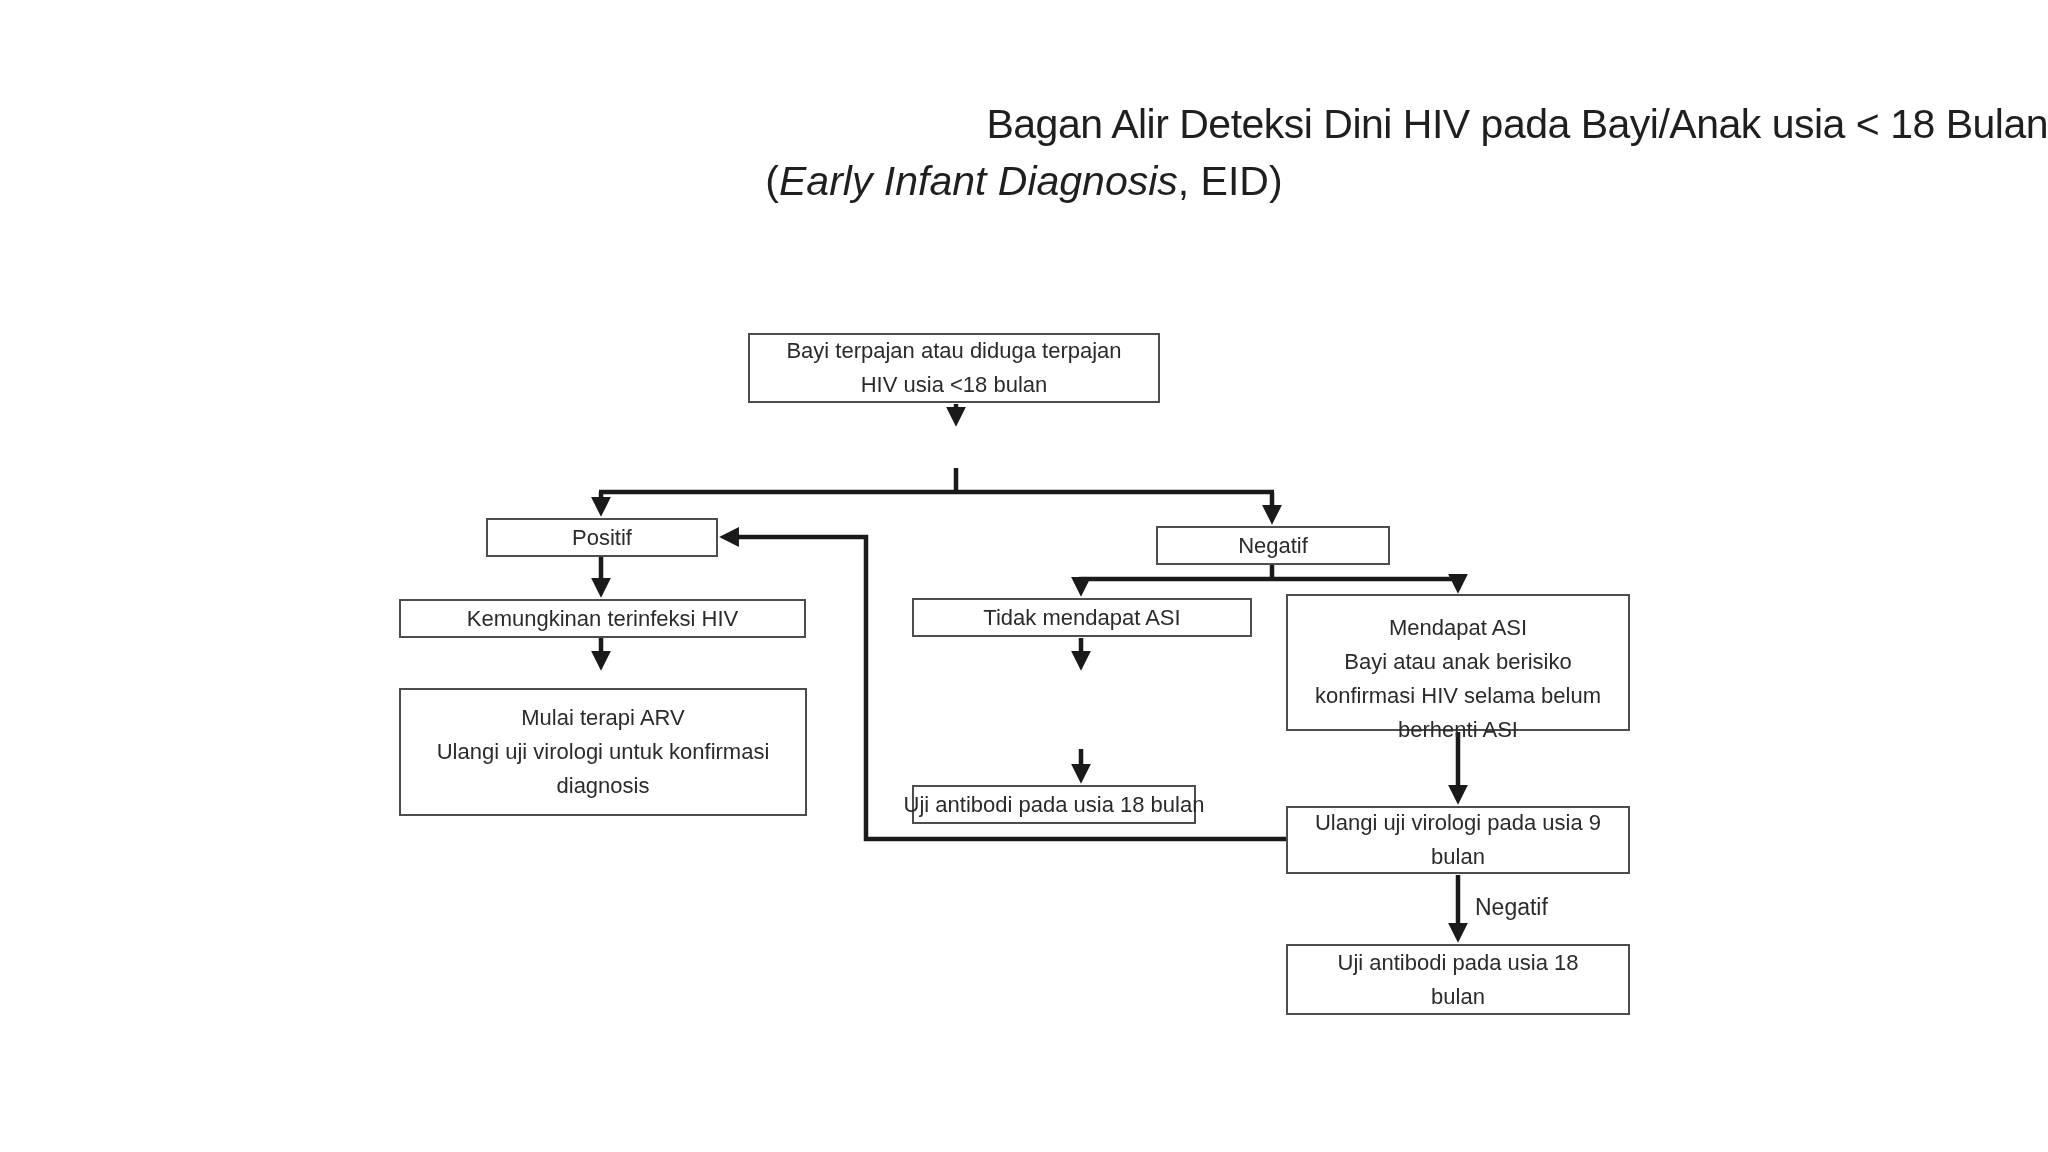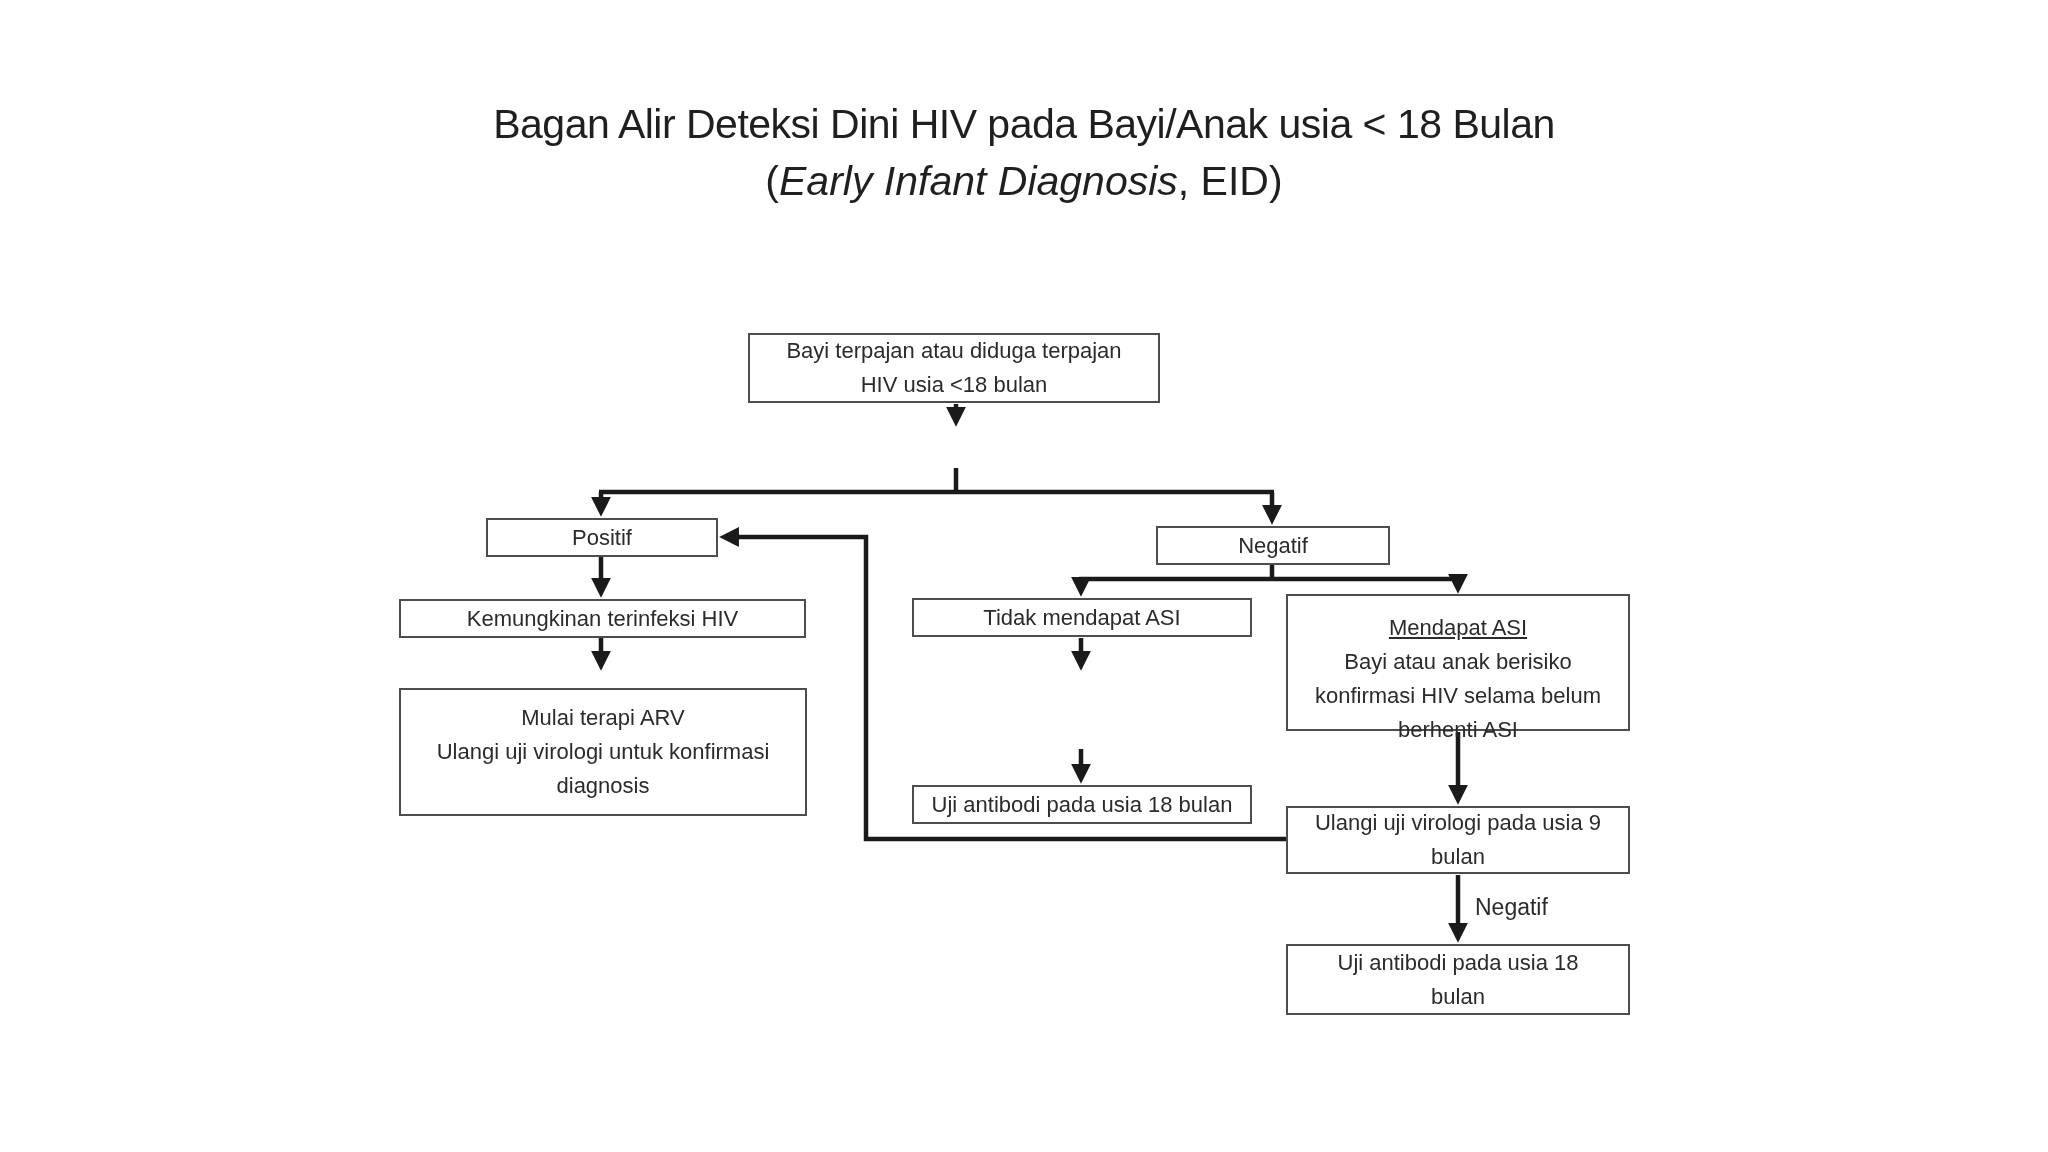--- a/index.html
+++ b/index.html
@@ -8,21 +8,21 @@
     --text:#2b2b2b;
     --background:#ffffff;
   }
   *{margin:0;padding:0;box-sizing:border-box;}
   html,body{width:2048px;height:1152px;background:var(--background);}
   body{font-family:"Liberation Sans","DejaVu Sans",sans-serif;color:var(--text);}
   .canvas{position:relative;width:2048px;height:1152px;overflow:hidden;background:var(--background);}
 
   
   .title{position:absolute;left:0;right:0;top:96px;text-align:center;color:#1f1f1f;}
-  .title .t1{font-size:41px;line-height:57px;letter-spacing:-0.5px;}
+  .title .t1{font-size:41px;line-height:57px;letter-spacing:-0.5px;text-align:right;}
   .title .t2{font-size:41px;line-height:57px;}
   .italic{font-style:italic;}
 
   
   svg.edges{position:absolute;left:0;top:0;width:2048px;height:1152px;}
   svg.edges path{stroke:var(--line);stroke-width:4.5;fill:none;stroke-linejoin:miter;}
   svg.edges marker path{fill:var(--line);stroke:none;}
 
   
   .node{
@@ -31,21 +31,21 @@
     border:2px solid var(--border);
     display:flex;
     flex-direction:column;
     justify-content:center;
     align-items:center;
     text-align:left;
     font-size:22px;
     line-height:34px;
   }
   .node .ln{white-space:nowrap;}
-  .node .u{text-decoration:underline;margin-top:32px;}
+  .node .u{margin-top:32px;}
 
   .edge-label{
     position:absolute;
     font-size:23px;
     line-height:28px;
     white-space:nowrap;
   }
 </style>
 </head>
 <body>
@@ -110,21 +110,21 @@
     <div class="ln">Mulai terapi ARV</div>
     <div class="ln">Ulangi uji virologi untuk konfirmasi</div>
     <div class="ln">diagnosis</div>
   </div>
 
   <div class="node" style="left:912px;top:598px;width:340px;height:39px">
     <div class="ln">Tidak mendapat ASI</div>
   </div>
 
 
-  <div class="node" style="left:912px;top:785px;width:340px;height:39px">
+  <div class="node" style="left:912px;top:785px;width:284px;height:39px">
     <div class="ln">Uji antibodi pada usia 18 bulan</div>
   </div>
 
   <div class="node" style="left:1286px;top:594px;width:344px;height:137px">
     <div class="ln u">Mendapat ASI</div>
     <div class="ln">Bayi atau anak berisiko</div>
     <div class="ln">konfirmasi HIV selama belum</div>
     <div class="ln">berhenti ASI</div>
   </div>
 

